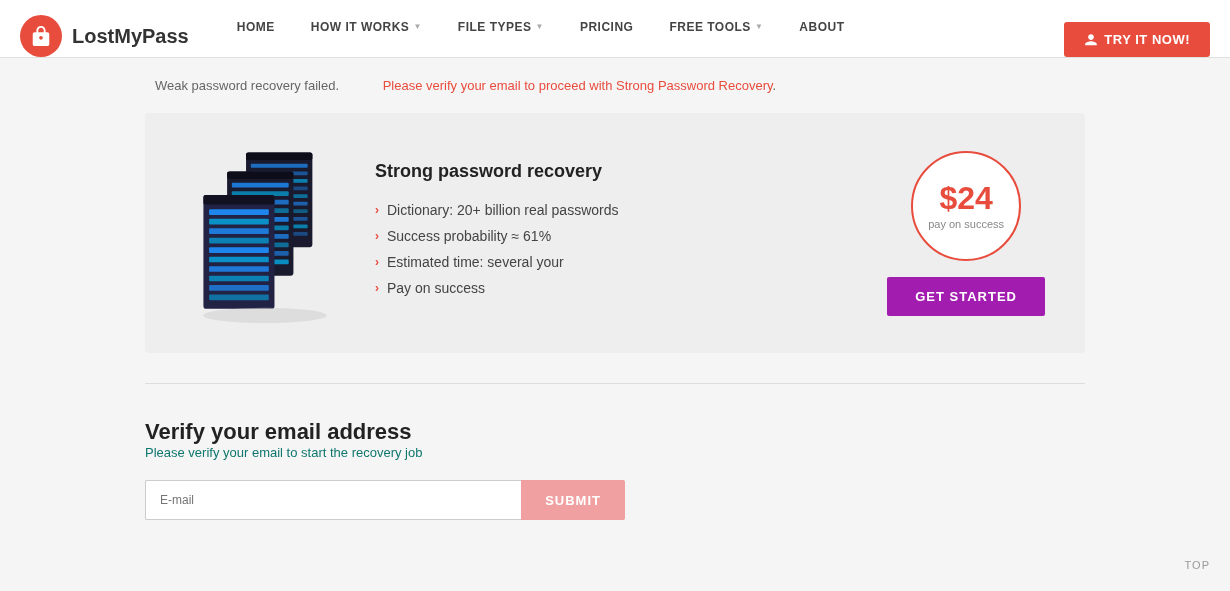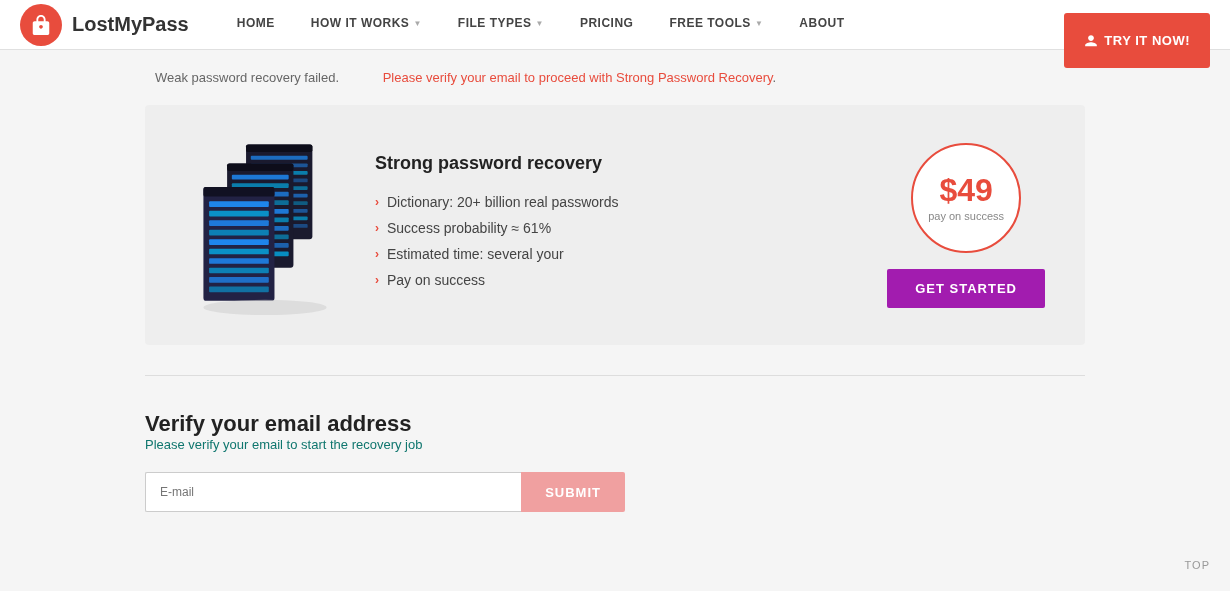--- a/index.html
+++ b/index.html
@@ -3,23 +3,23 @@
   <meta charset="utf-8">
   <style>
     * { box-sizing: border-box; margin: 0; padding: 0; }
     body { font-family: 'Arial', sans-serif; background: #f5f5f5; color: #333; font-size: 14px; }
 
     
     .header {
       background: #fff;
       border-bottom: 1px solid #e0e0e0;
       display: flex;
-      align-items: center;
+      align-items: flex-end;
       padding: 0 20px;
-      height: 50px;
+      height: 58px;
       position: relative;
       z-index: 10;
     }
     .logo-area {
       display: flex;
       align-items: center;
       margin-right: 30px;
       text-decoration: none;
     }
     .logo-icon {
@@ -60,21 +60,21 @@
     }
     .nav-item .chevron {
       font-size: 8px;
       margin-left: 4px;
       color: #aaa;
     }
     .try-btn {
       background: #e84c3d;
       color: white;
       border: none;
-      padding: 20px 20px;
+      padding: 10px 20px;
       font-size: 13px;
       font-weight: bold;
       letter-spacing: 0.5px;
       cursor: pointer;
       border-radius: 3px;
       display: flex;
       align-items: center;
       gap: 6px;
       margin-left: 10px;
       white-space: nowrap;
@@ -370,21 +370,21 @@
         </li>
         <li>
           <span class="chevron-right">›</span>
           <span>Pay on success</span>
         </li>
       </ul>
     </div>
 
     <div class="price-area">
       <div class="price-circle">
-        <span class="price-amount">$49</span>
+        <span class="price-amount">$24</span>
         <span class="price-label">pay on success</span>
       </div>
       <button class="get-started-btn">GET STARTED</button>
     </div>
 
   </div>
 
   <hr class="divider">
 
   <div class="verify-section">

